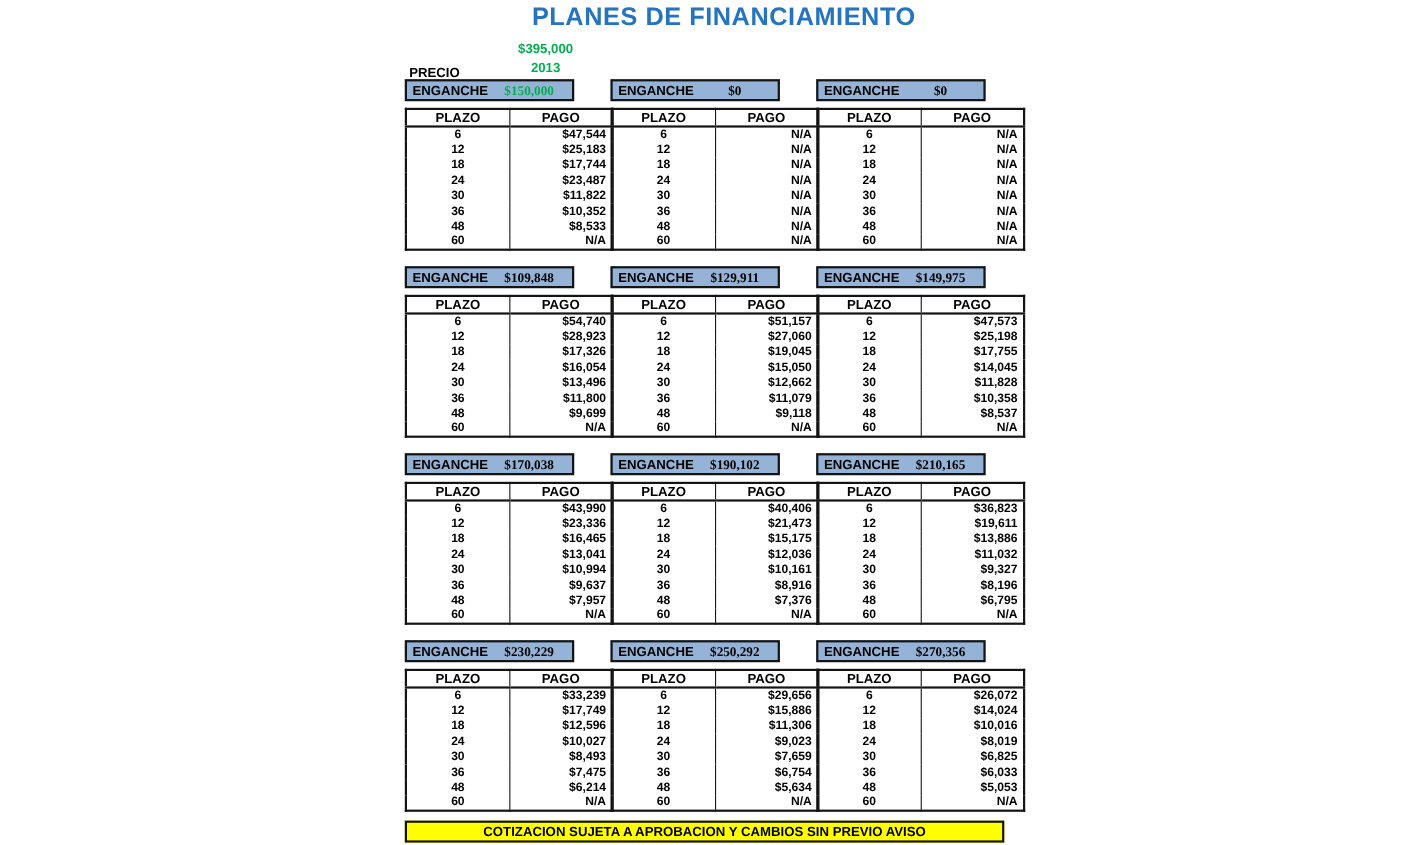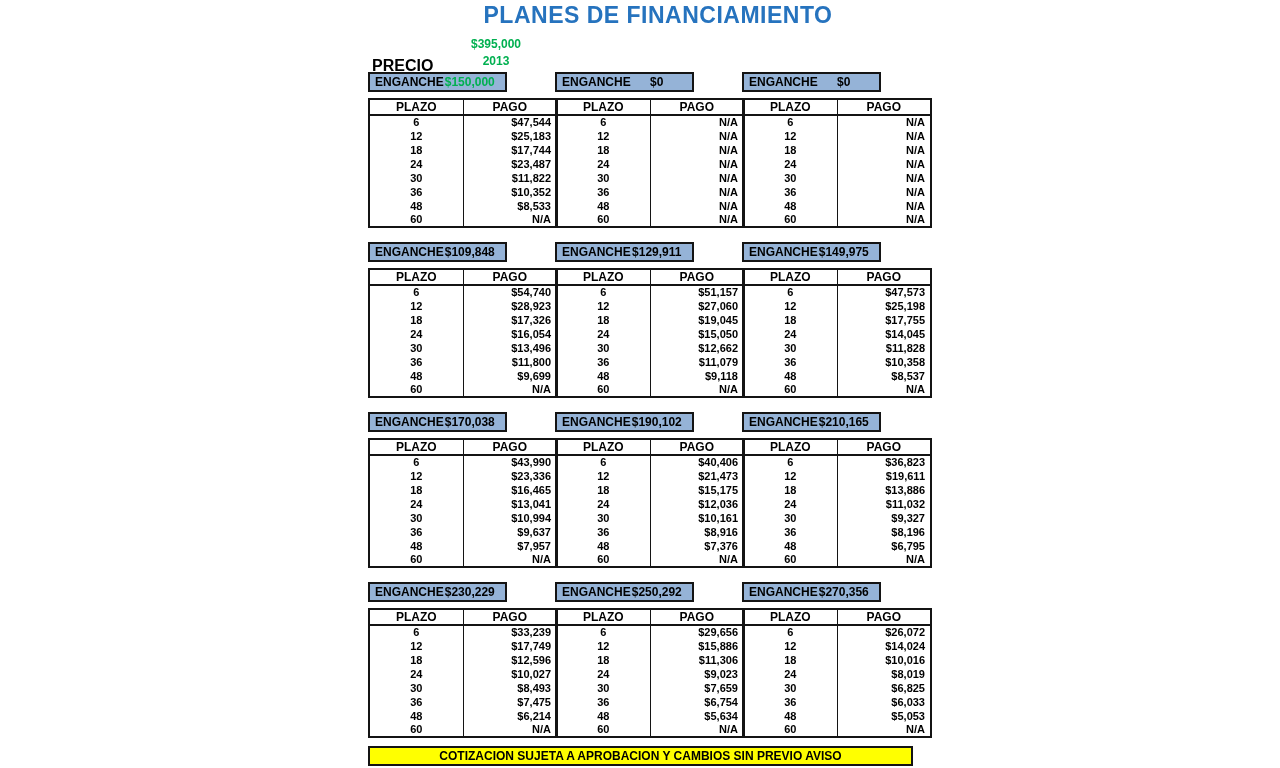--- a/index.html
+++ b/index.html
@@ -9,38 +9,38 @@
 
   .title {
     position:absolute; top:2px; left:0; width:100%;
     text-align:center; font-size:23px; font-weight:bold; letter-spacing:.5px;
     color:var(--title-blue,#2673BE);
     margin-left:18px;
   }
 
   .meta { position:absolute; left:372px; top:35px; }
   .meta-row { display:flex; height:17px; align-items:center; }
-  .meta-label { width:95px; font-size:16px; font-weight:bold;margin-top:44px; }
+  .meta-label { width:95px; font-size:12px; font-weight:bold;margin-top:44px; }
   .meta-value { width:58px; text-align:center; font-size:12px; font-weight:bold; color:var(--value-green,#00B050); }
 
   .grid {
     position:absolute; left:368px; top:72px; width:545px;
     display:grid; grid-template-columns:repeat(3,170px); column-gap:17px;
     grid-auto-rows:170px;
   }
   .plan { width:170px; }
 
   .eng-bar {
-    position:relative; width:139px; height:20px;
+    position:relative; width:154px; height:20px;
     background:var(--header-fill,#95B3D7);
     border:2px solid #141414;
     display:flex; align-items:center;
   }
   .eng-label { font-size:12px; font-weight:bold; padding-left:5px; }
-  .eng-value { position:absolute; left:50%; right:3px; text-align:center; font-size:12px; font-weight:bold; }
+  .eng-value { position:absolute; left:50%; right:3px; text-align:center; font-size:12px; font-weight:bold;font-family:Liberation Serif, serif; }
   .eng-value.green { color:var(--value-green,#00B050); }
 
   table.plan-table {
     width:190px; margin-top:6px;
     border-collapse:collapse; table-layout:fixed;
     border:2px solid #141414;
   }
   table.plan-table th {
     width:50%; height:15px; font-size:12px; font-weight:bold; text-align:center;
     border-bottom:2px solid #141414; line-height:14px;

